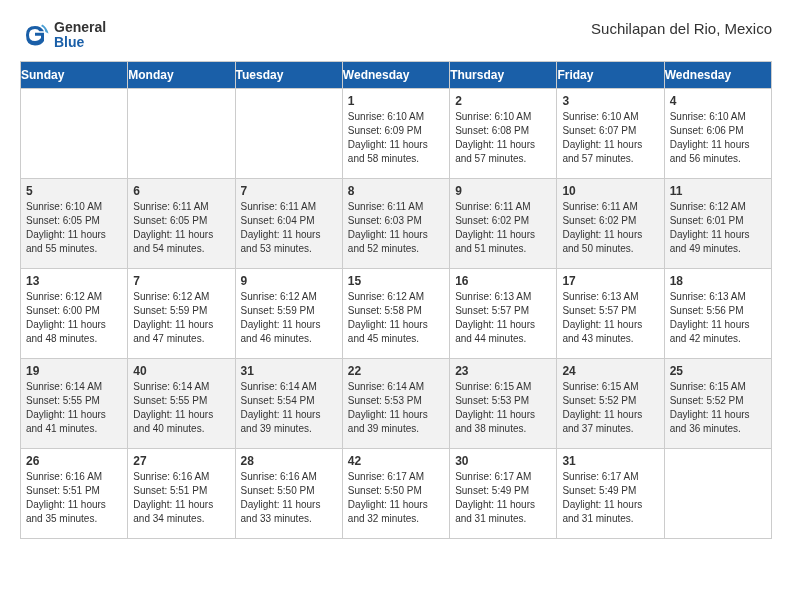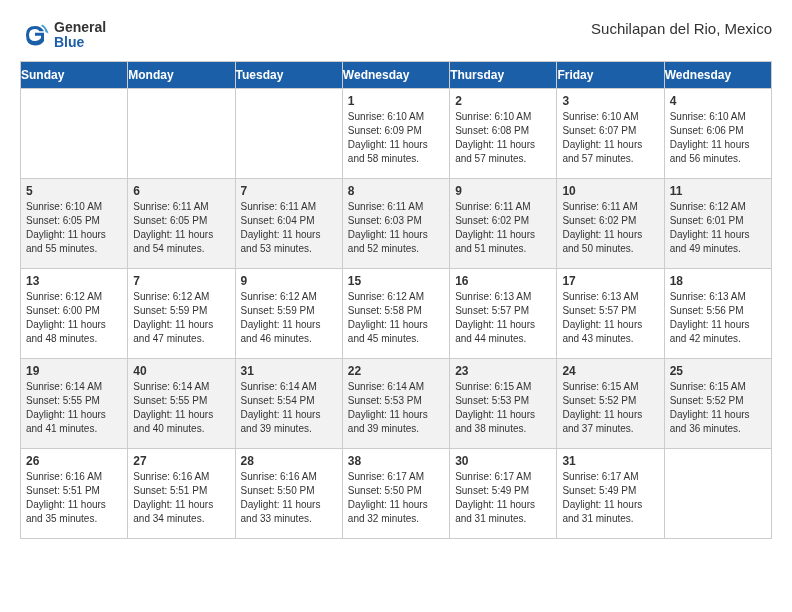--- a/index.html
+++ b/index.html
@@ -301,21 +301,21 @@
 Sunset: 5:51 PM
 Daylight: 11 hours and 34 minutes.</div>
         </td>
         <td>
           <span class="day-number">28</span>
           <div class="day-info" style="white-space: pre-line;">Sunrise: 6:16 AM
 Sunset: 5:50 PM
 Daylight: 11 hours and 33 minutes.</div>
         </td>
         <td>
-          <span class="day-number">38</span>
+          <span class="day-number">42</span>
           <div class="day-info" style="white-space: pre-line;">Sunrise: 6:17 AM
 Sunset: 5:50 PM
 Daylight: 11 hours and 32 minutes.</div>
         </td>
         <td>
           <span class="day-number">30</span>
           <div class="day-info" style="white-space: pre-line;">Sunrise: 6:17 AM
 Sunset: 5:49 PM
 Daylight: 11 hours and 31 minutes.</div>
         </td>

